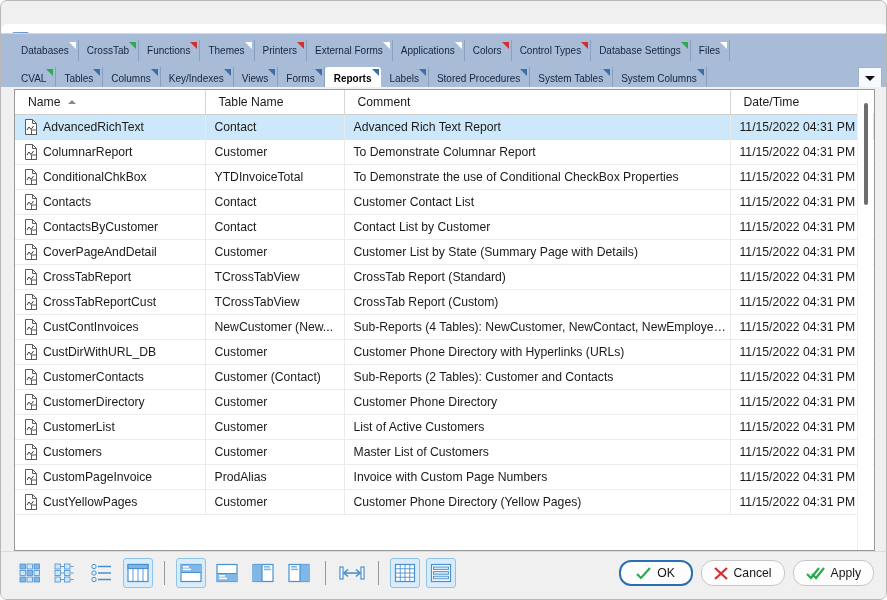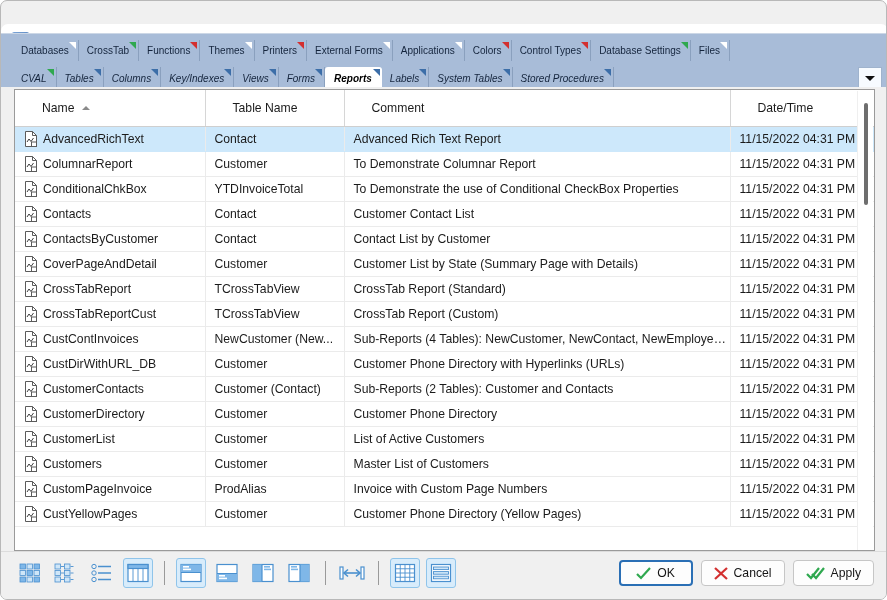--- a/index.html
+++ b/index.html
@@ -70,21 +70,21 @@
   .tab {
     position: relative;
     height: 21px;
     padding: 0 9px 0 8px;
     display: flex; align-items: center;
     font-size: 10px; color: #14243c;
     background: #a8bcd8;
     border-right: 1px solid #8aa0be;
     flex: 0 0 auto;
   }
-  .tabrow.row2 .tab { height: 23px; font-style: italic; }
+  .tabrow.row2 .tab { height: 23px; }
   .tab .flag {
     position: absolute; right: 2px; top: 2px;
     width: 0; height: 0;
     border-left: 7px solid transparent;
     border-top: 7px solid #ffffff;
   }
   .tab.active {
     background: #ffffff;
     color: #000000;
     font-weight: bold;
@@ -115,29 +115,29 @@
   .gridwrap {
     position: absolute;
     left: 13px; top: 88px;
     width: 861px; height: 462px;
     background: #ffffff;
     border: 1px solid #9a9a9a;
     overflow: hidden;
   }
   table.grid { border-collapse: collapse; width: 100%; table-layout: fixed; }
   table.grid th {
-    height: 36px;
+    height: 24px;
     background: #ffffff;
     border-bottom: 1px solid #cfcfcf;
     border-right: 1px solid #d6d6d6;
     font-weight: normal;
     font-size: 12.2px;
     color: #1b1b1b;
     text-align: left;
-    padding: 0 0 0 27px;
+    padding: 0 0 0 13px;
     position: relative;
   }
   th .sortarrow {
     display: inline-block;
     margin-left: 7px;
     width: 0; height: 0;
     border-left: 4px solid transparent;
     border-right: 4px solid transparent;
     border-bottom: 4px solid #8a8a8a;
     vertical-align: 2px;
@@ -206,21 +206,21 @@
     position: absolute; right: 14px; top: 8px;
     display: flex; align-items: center; gap: 8px;
   }
   .abtn {
     height: 26px;
     min-width: 74px;
     padding: 0 12px;
     display: flex; align-items: center; justify-content: center; gap: 6px;
     background: #fdfdfd;
     border: 1px solid #c6c6c6;
-    border-radius: 4px;
+    border-radius: 12px;
     font-size: 12.2px; color: #151515;
   }
   .abtn.primary { border: 2px solid #2a6fb5; background: #fdfdfd; }
 </style>
 </head>
 <body>
 
 <div id="app">
 
   <div class="titlebar">
@@ -320,25 +320,29 @@
         </div>
         <div class="tab active">
           <span>Reports</span>
           <span class="flag" style="border-top-color: rgb(60, 110, 168);"></span>
         </div>
         <div class="tab">
           <span>Labels</span>
           <span class="flag" style="border-top-color: rgb(60, 110, 168);"></span>
         </div>
         <div class="tab">
+          <span>Stored Procedures</span>
+          <span class="flag" style="border-top-color: rgb(60, 110, 168);"></span>
+        </div>
+        <div class="tab">
           <span>System Tables</span>
           <span class="flag" style="border-top-color: rgb(60, 110, 168);"></span>
         </div>
         <div class="tab">
-          <span>Stored Procedures</span>
+          <span>System Columns</span>
           <span class="flag" style="border-top-color: rgb(60, 110, 168);"></span>
         </div>
         <div class="tab-spacer"></div>
         <div class="tab-dropdown">
           <span class="caret"></span>
         </div>
       </div>
   </div>
 
   <div class="gridwrap">

